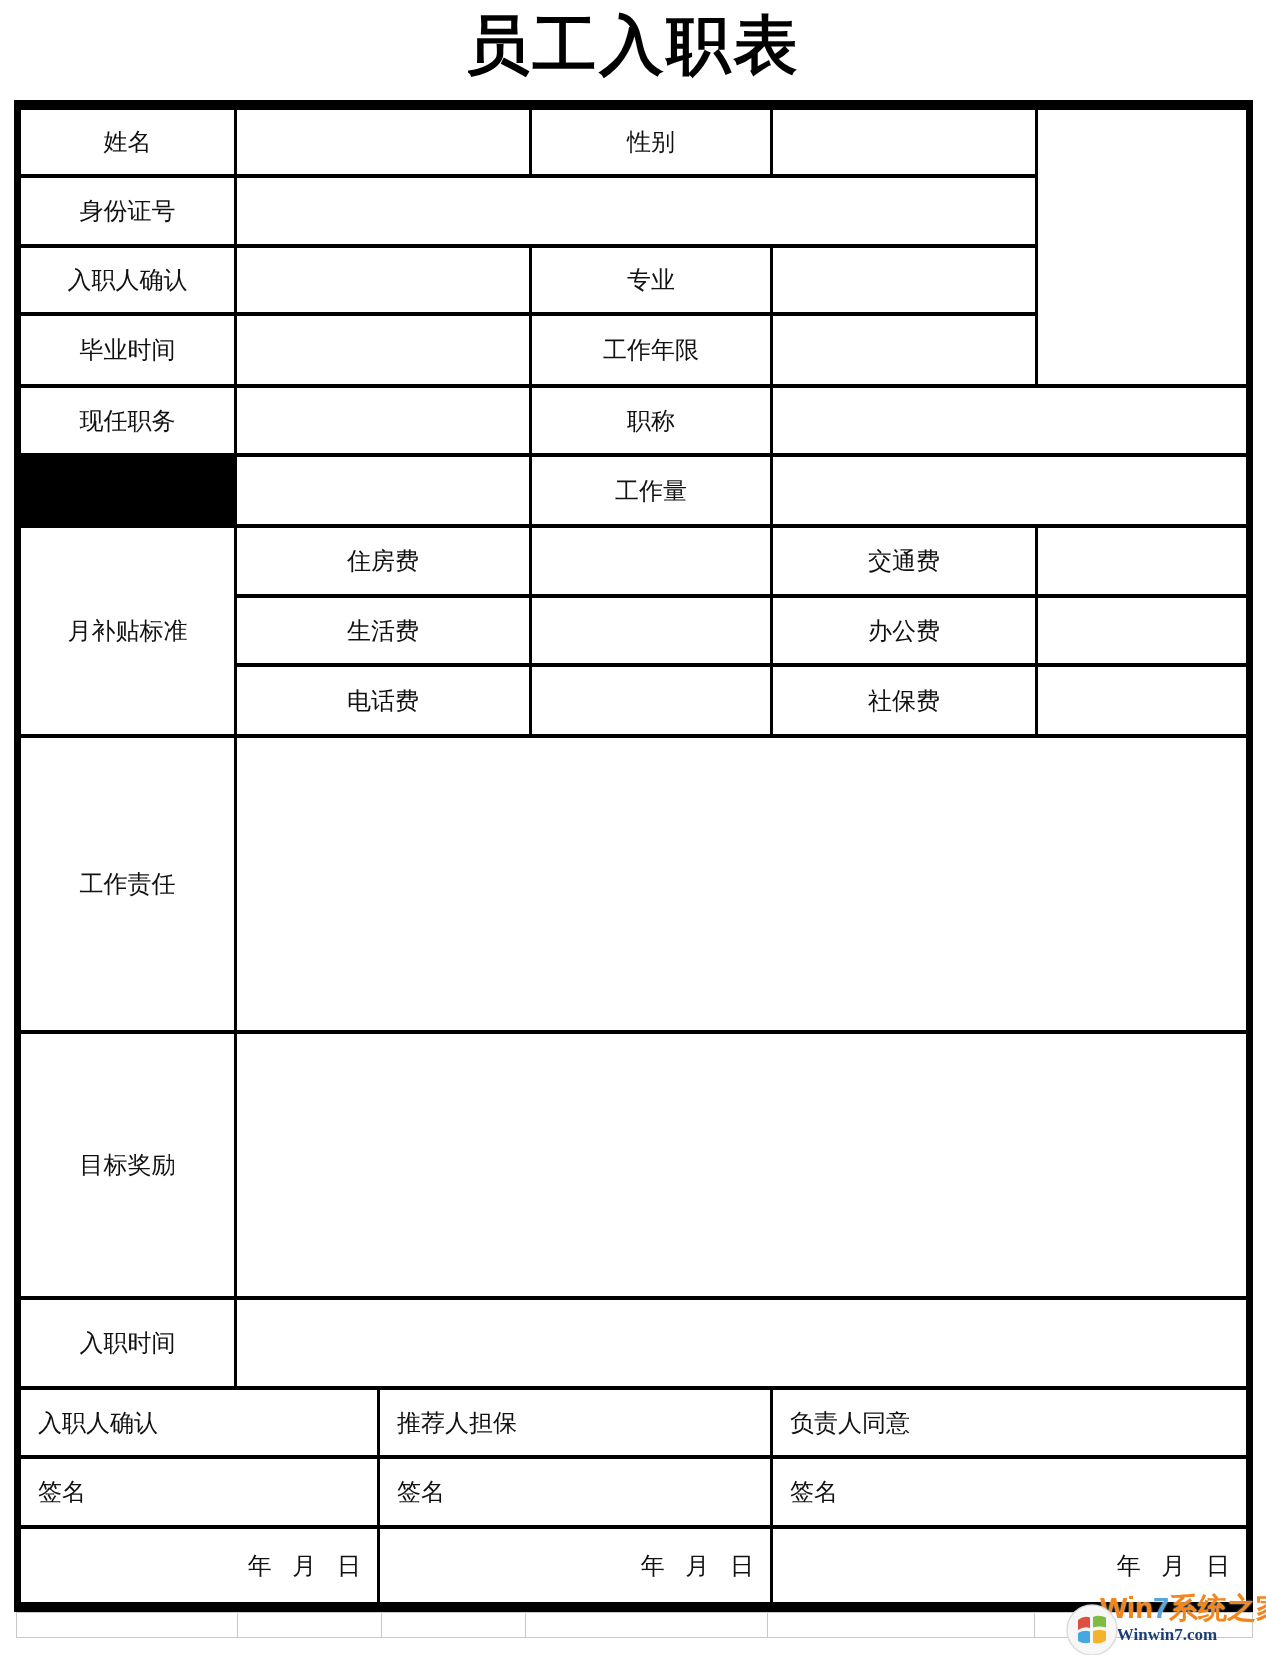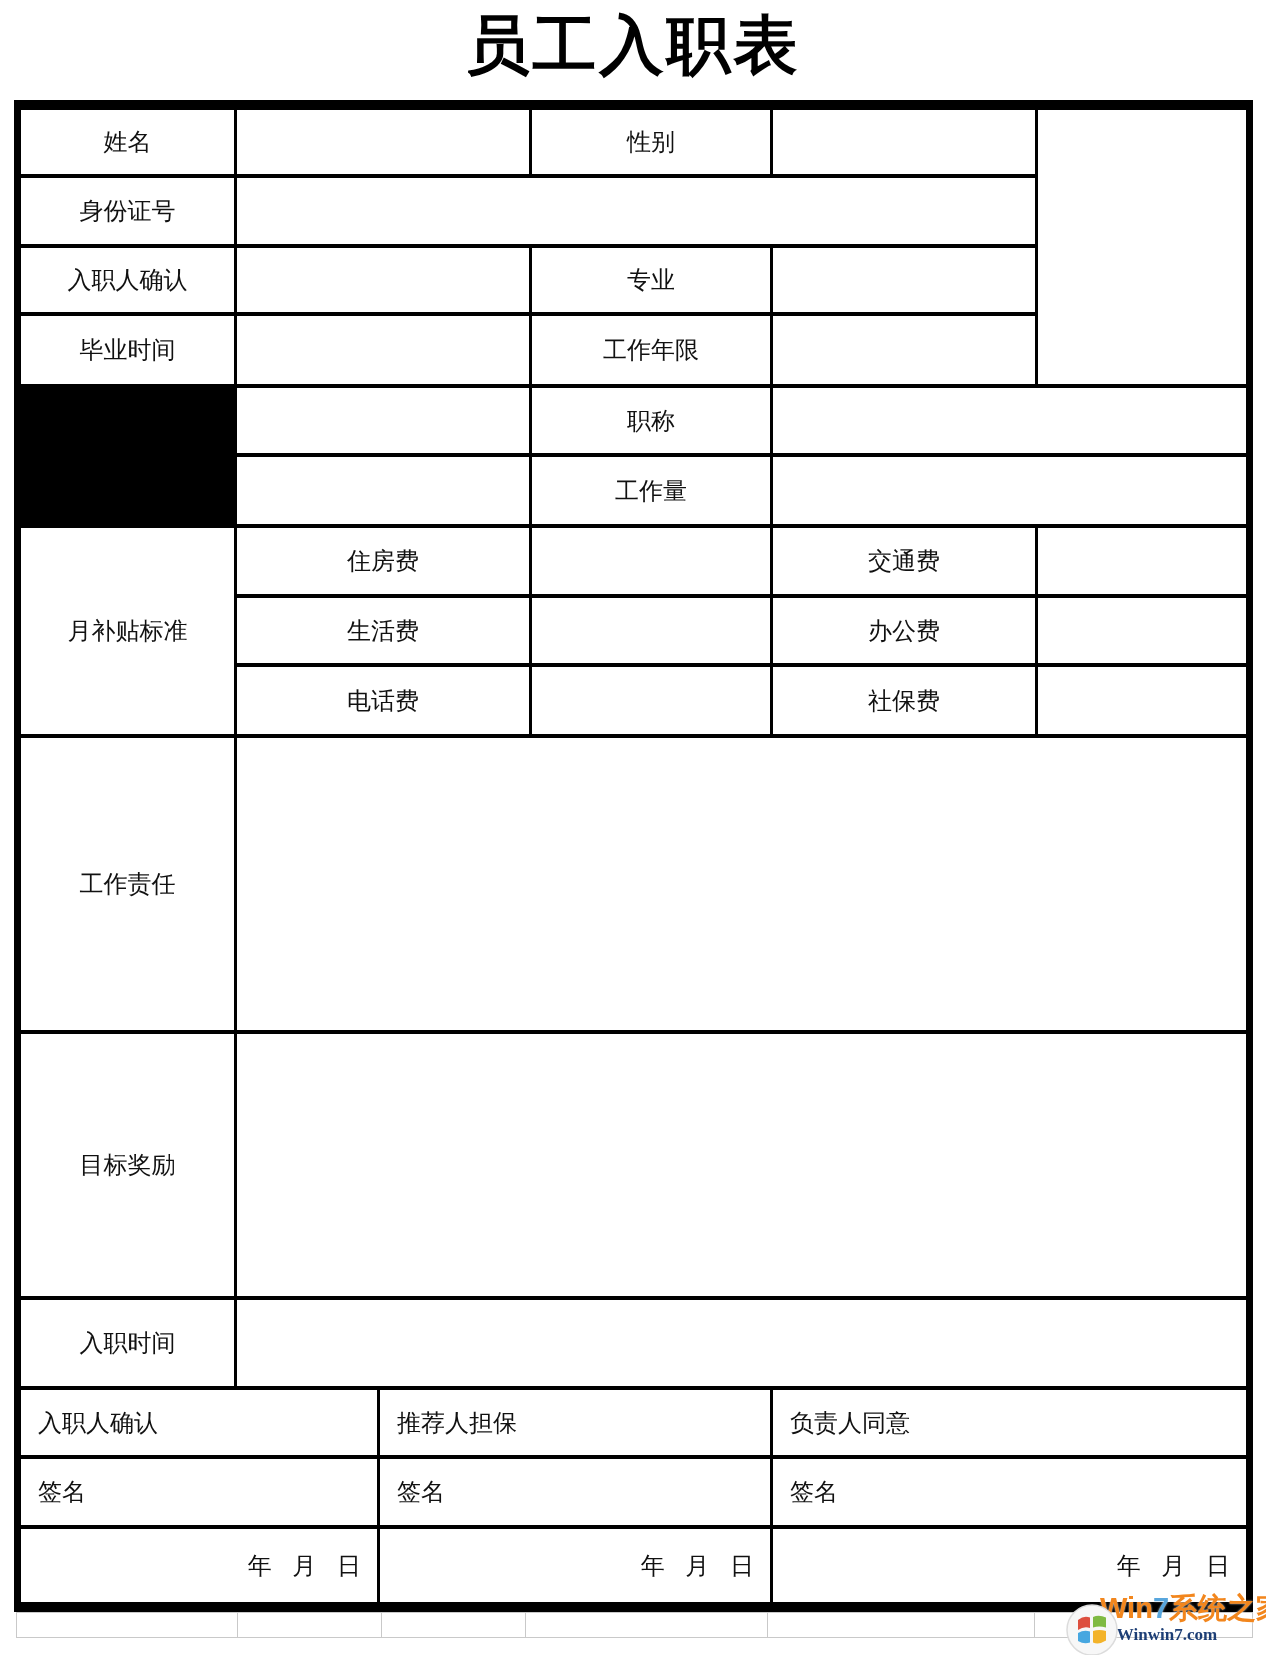--- a/index.html
+++ b/index.html
@@ -67,20 +67,21 @@
     <div class="cell" style="grid-row:3;grid-column:1">入职人确认</div>
     <div class="cell" style="grid-row:3;grid-column:2/span 2"></div>
     <div class="cell" style="grid-row:3;grid-column:4">专业</div>
     <div class="cell" style="grid-row:3;grid-column:5"></div>
 
     <div class="cell" style="grid-row:4;grid-column:1">毕业时间</div>
     <div class="cell" style="grid-row:4;grid-column:2/span 2"></div>
     <div class="cell" style="grid-row:4;grid-column:4">工作年限</div>
     <div class="cell" style="grid-row:4;grid-column:5"></div>
 
+    <div class="cell" style="grid-row:5;grid-column:1">现任职务</div>
     <div class="cell" style="grid-row:5;grid-column:2/span 2"></div>
     <div class="cell" style="grid-row:5;grid-column:4">职称</div>
     <div class="cell" style="grid-row:5;grid-column:5/span 2"></div>
 
     <div class="cell" style="grid-row:6;grid-column:2/span 2"></div>
     <div class="cell" style="grid-row:6;grid-column:4">工作量</div>
     <div class="cell" style="grid-row:6;grid-column:5/span 2"></div>
 
     <div class="cell" style="grid-row:7/span 3;grid-column:1">月补贴标准</div>
     <div class="cell" style="grid-row:7;grid-column:2/span 2">住房费</div>

